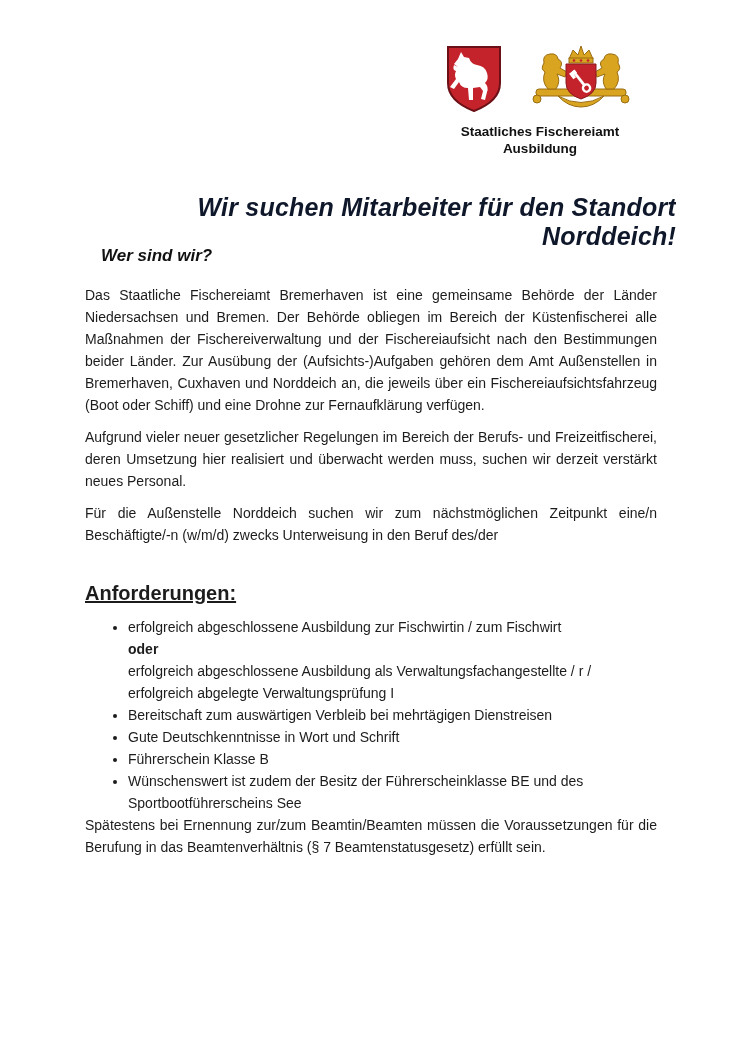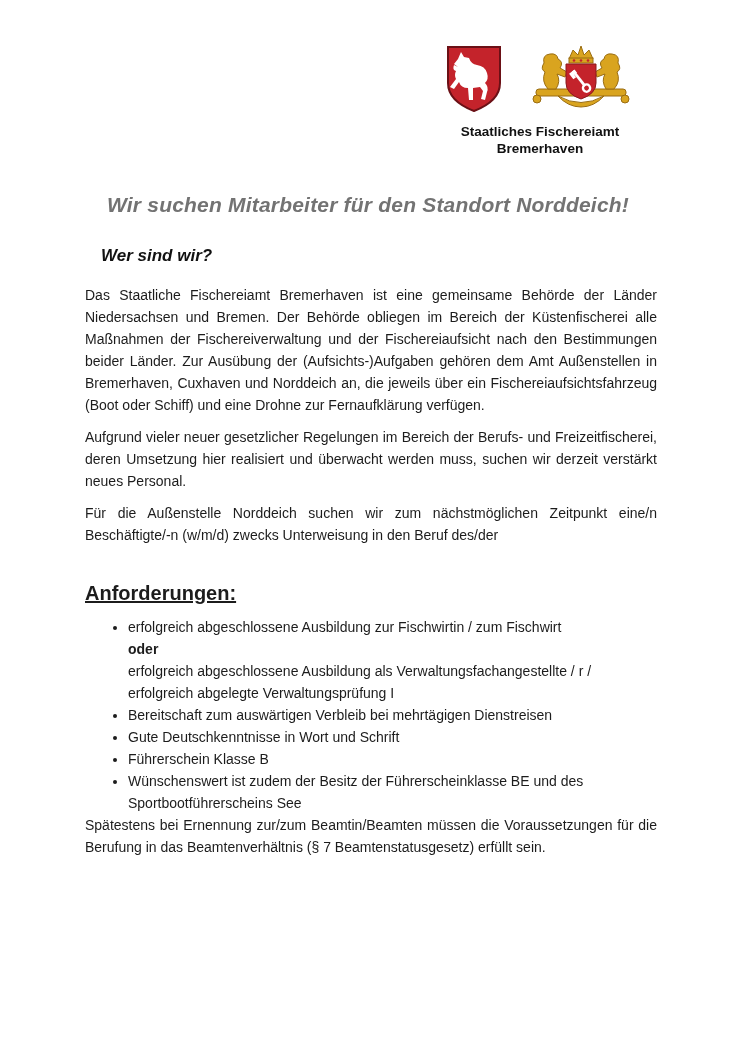--- a/index.html
+++ b/index.html
@@ -33,25 +33,25 @@
     font-size: 13.5px;
     line-height: 17px;
     color: #111;
   }
   
   .banner {
     position: absolute;
     left: 60px;
     top: 193px;
     width: 616px;
-    text-align: center;
-    font-size: 21px;
+    text-align: right;
+    font-size: 25px;
     font-weight: bold;
     font-style: italic;
-    color: #737373;
+    color: #0f172a;
     letter-spacing: 0.2px;
   }
   
   .content {
     position: absolute;
     left: 85px;
     top: 246px;
     width: 572px;
     font-size: 14px;
     line-height: 22px;
@@ -132,21 +132,21 @@
 
         <g transform="rotate(-38 53 44)">
           <rect x="51.6" y="31" width="2.8" height="19" fill="#ffffff"></rect>
           <path d="M48 31 h7 v4 h-3.5 v3 h-3.5 z" fill="#ffffff"></path>
           <circle cx="53" cy="53" r="3.6" fill="none" stroke="#ffffff" stroke-width="2.4"></circle>
         </g>
       </svg>
     </div>
     <div class="org-name">
       <div>Staatliches Fischereiamt</div>
-      <div>Bremerhaven</div>
+      <div>Ausbildung</div>
     </div>
   </div>
 
   <div class="banner">Wir suchen Mitarbeiter für den Standort Norddeich!</div>
 
   <div class="content">
 
     <div class="sec-heading">Wer sind wir?</div>
 
     <p class="body-par">Das Staatliche Fischereiamt Bremerhaven ist eine gemeinsame Behörde der Länder Niedersachsen und Bremen. Der Behörde obliegen im Bereich der Küstenfischerei alle Maßnahmen der Fischereiverwaltung und der Fischereiaufsicht nach den Bestimmungen beider Länder. Zur Ausübung der (Aufsichts-)Aufgaben gehören dem Amt Außenstellen in Bremerhaven, Cuxhaven und Norddeich an, die jeweils über ein Fischereiaufsichtsfahrzeug (Boot oder Schiff) und eine Drohne zur Fernaufklärung verfügen.</p>

